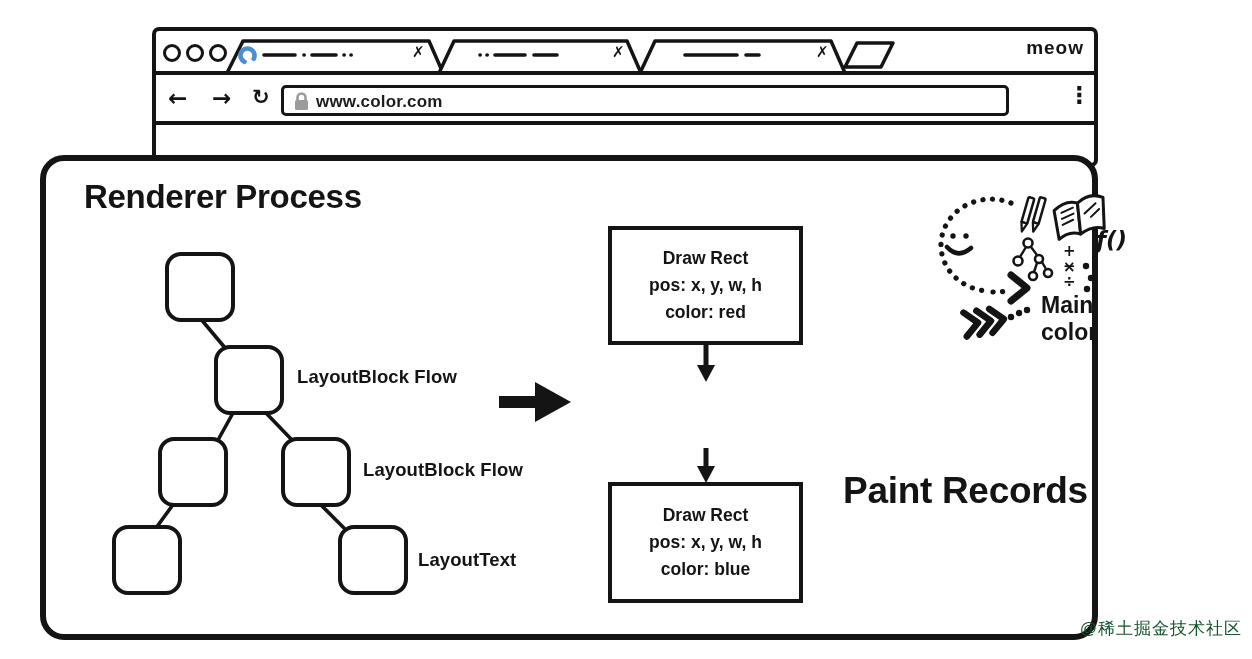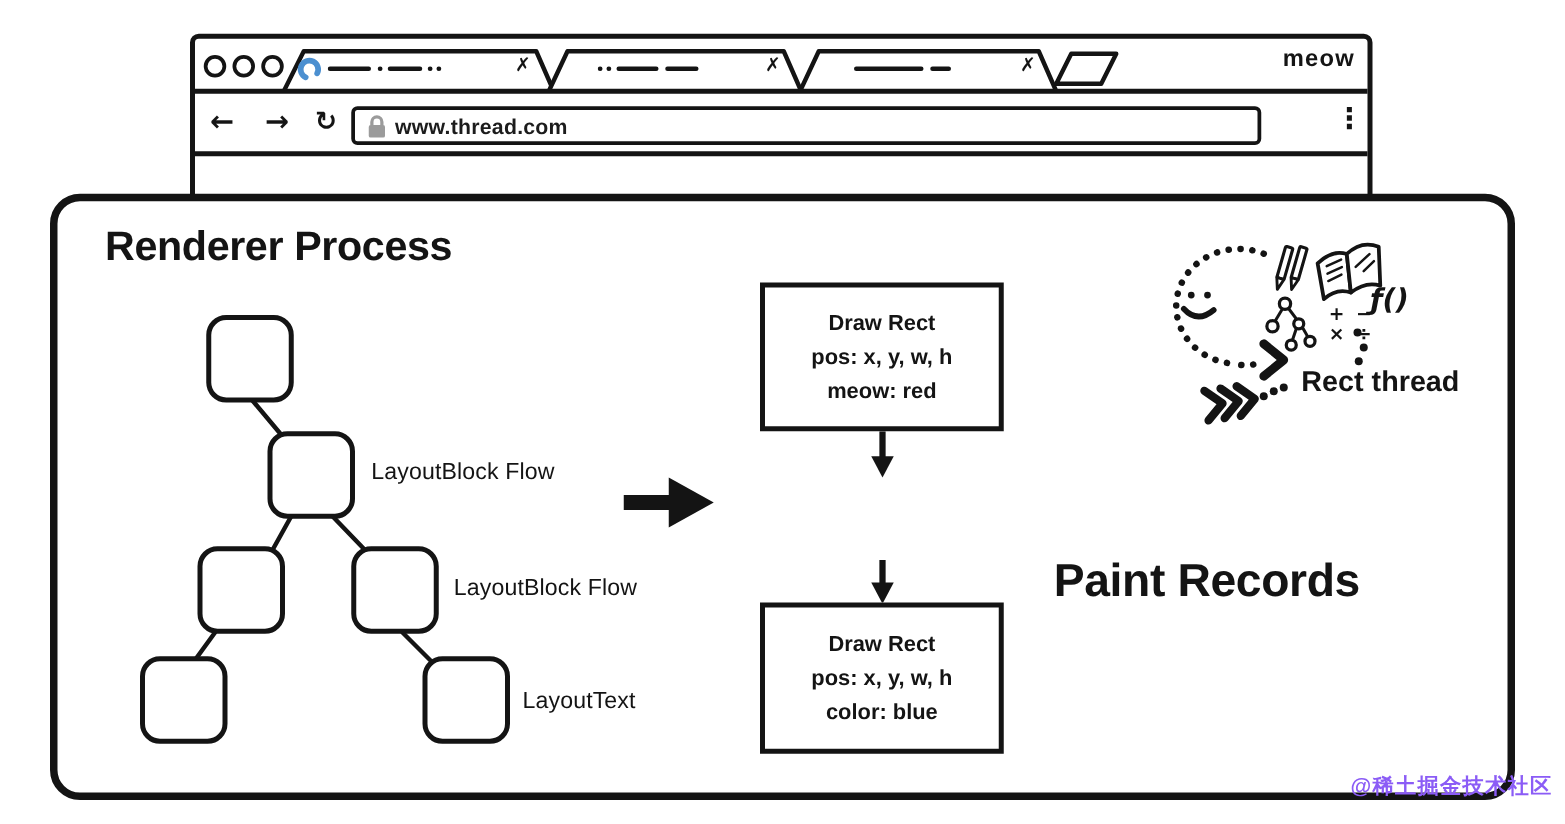--- a/index.html
+++ b/index.html
@@ -20,36 +20,36 @@
   .brand{position:absolute;font-size:19px;font-weight:600;letter-spacing:1px;}
   .navbtn{position:absolute;font-size:23px;font-weight:800;line-height:22px;font-family:"DejaVu Sans",sans-serif;cursor:pointer;}
   .addressbar{
     position:absolute;left:125px;top:54px;width:728px;height:31px;
     border:3.5px solid #141414;border-radius:5px;background:#fff;box-sizing:border-box;
   }
   .url{position:absolute;left:32px;top:4px;font-size:17px;font-weight:600;color:#1c1c1c;letter-spacing:.2px;}
   .menudots{position:absolute;font-size:23px;font-weight:800;line-height:24px;font-family:"DejaVu Sans",sans-serif;}
   
   .panel{
-    position:absolute;left:40px;top:155px;width:1172px;height:485px;
+    position:absolute;left:40px;top:155px;width:1058px;height:485px;
     border:6px solid #141414;border-radius:24px;background:#ffffff;box-sizing:border-box;
   }
   .panel-title{position:absolute;font-size:33px;font-weight:700;letter-spacing:-.3px;}
   .node{position:absolute;width:62px;height:62px;border:4px solid #141414;border-radius:16px;background:#fff;}
-  .treelabel{position:absolute;font-size:18.5px;font-weight:400;letter-spacing:.1px;white-space:nowrap;}
+  .treelabel{position:absolute;font-size:18.5px;font-weight:700;letter-spacing:.1px;white-space:nowrap;}
   .record{
     position:absolute;left:562px;width:195px;border:4.5px solid #141414;background:#fff;box-sizing:border-box;
     display:flex;flex-direction:column;align-items:center;justify-content:center;text-align:center;
   }
   .record div{font-size:17.5px;font-weight:600;line-height:27px;white-space:nowrap;}
-  .paint-heading{position:absolute;font-size:37px;font-weight:700;letter-spacing:-.3px;}
+  .paint-heading{position:absolute;font-size:37px;font-weight:700;letter-spacing:-.3px;margin-top:26px;}
   .mt-label{position:absolute;font-size:23px;font-weight:700;}
   .fn{position:absolute;font-size:23px;font-weight:700;font-style:italic;font-family:"DejaVu Sans",sans-serif;}
   .mathrow{position:absolute;font-size:15px;font-weight:800;letter-spacing:2px;font-family:"DejaVu Sans",sans-serif;line-height:15px;}
-  .watermark{position:absolute;right:10px;top:617px;font-size:17px;font-weight:700;color:#8b5cf6;letter-spacing:1px;z-index:9;}
+  .watermark{position:absolute;right:10px;top:617px;font-size:17px;font-weight:400;color:#14532d;letter-spacing:1px;z-index:9;}
 </style>
 </head>
 <body>
 
 <div class="stage">
 
   <div class="browser">
 
     <span class="traffic" style="left:7px;top:13px;"></span>
     <span class="traffic" style="left:30px;top:13px;"></span>
@@ -107,21 +107,21 @@
 
     <span class="navbtn" style="left:12px;top:56px;">←</span>
     <span class="navbtn" style="left:56px;top:56px;">→</span>
     <span class="navbtn" style="left:96px;top:55px;font-size:21px;">↻</span>
 
     <div class="addressbar">
       <svg class="abs" style="left:9px;top:4px;" width="17" height="19" viewBox="0 0 17 19">
         <path d="M4.5,8 V5.5 a4,4 0 0 1 8,0 V8" fill="none" stroke="#9b9b9b" stroke-width="2.6"></path>
         <rect x="2" y="8" width="13" height="10" rx="1.5" fill="#9b9b9b"></rect>
       </svg>
-      <span class="url">www.thread.com</span>
+      <span class="url">www.color.com</span>
     </div>
 
     <span class="menudots" style="left:912px;top:52px;">⋮</span>
 
     <div class="navline"></div>
   </div>
 
   <div class="panel">
 
     <div class="panel-title" style="left:38px;top:17px;">Renderer Process</div>
@@ -148,21 +148,21 @@
     <div class="treelabel" style="left:372px;top:388px;text-align:right;">LayoutText</div>
 
     <svg class="abs" style="left:451px;top:219px;" width="76" height="44" viewBox="0 0 76 44">
       <rect x="2" y="16" width="38" height="12" fill="#141414"></rect>
       <polygon points="38,2 74,22 38,42" fill="#141414"></polygon>
     </svg>
 
     <div class="record" style="top:65px;height:119px;">
       <div>Draw Rect</div>
       <div>pos: x, y, w, h</div>
-      <div>meow: red</div>
+      <div>color: red</div>
     </div>
 
     <svg class="abs" style="left:650px;top:184px;" width="20" height="38" viewBox="0 0 20 38">
       <rect x="7.5" y="0" width="5" height="22" fill="#141414"></rect>
       <polygon points="1,20 19,20 10,37" fill="#141414"></polygon>
     </svg>
 
 
     <svg class="abs" style="left:650px;top:287px;" width="20" height="36" viewBox="0 0 20 36">
       <rect x="7.5" y="0" width="5" height="20" fill="#141414"></rect>
@@ -229,17 +229,17 @@
         <circle cx="103" cy="71" r="4.5" stroke-width="2.6"></circle>
         <circle cx="124" cy="69" r="4" stroke-width="2.6"></circle>
         <circle cx="118" cy="86" r="4" stroke-width="2.6"></circle>
         <circle cx="133" cy="83" r="4" stroke-width="2.6"></circle>
       </g>
     </svg>
 
     <span class="mathrow" style="left:1017px;top:83px;">+ −</span>
     <span class="mathrow" style="left:1017px;top:99px;">× ÷</span>
     <span class="fn" style="left:1050px;top:66px;">ƒ()</span>
-    <div class="mt-label" style="left:995px;top:131px;">Rect thread</div>
+    <div class="mt-label" style="left:995px;top:131px;">Main color</div>
   </div>
 
   <div class="watermark">@稀土掘金技术社区</div>
 </div>
 
 </body></html>

